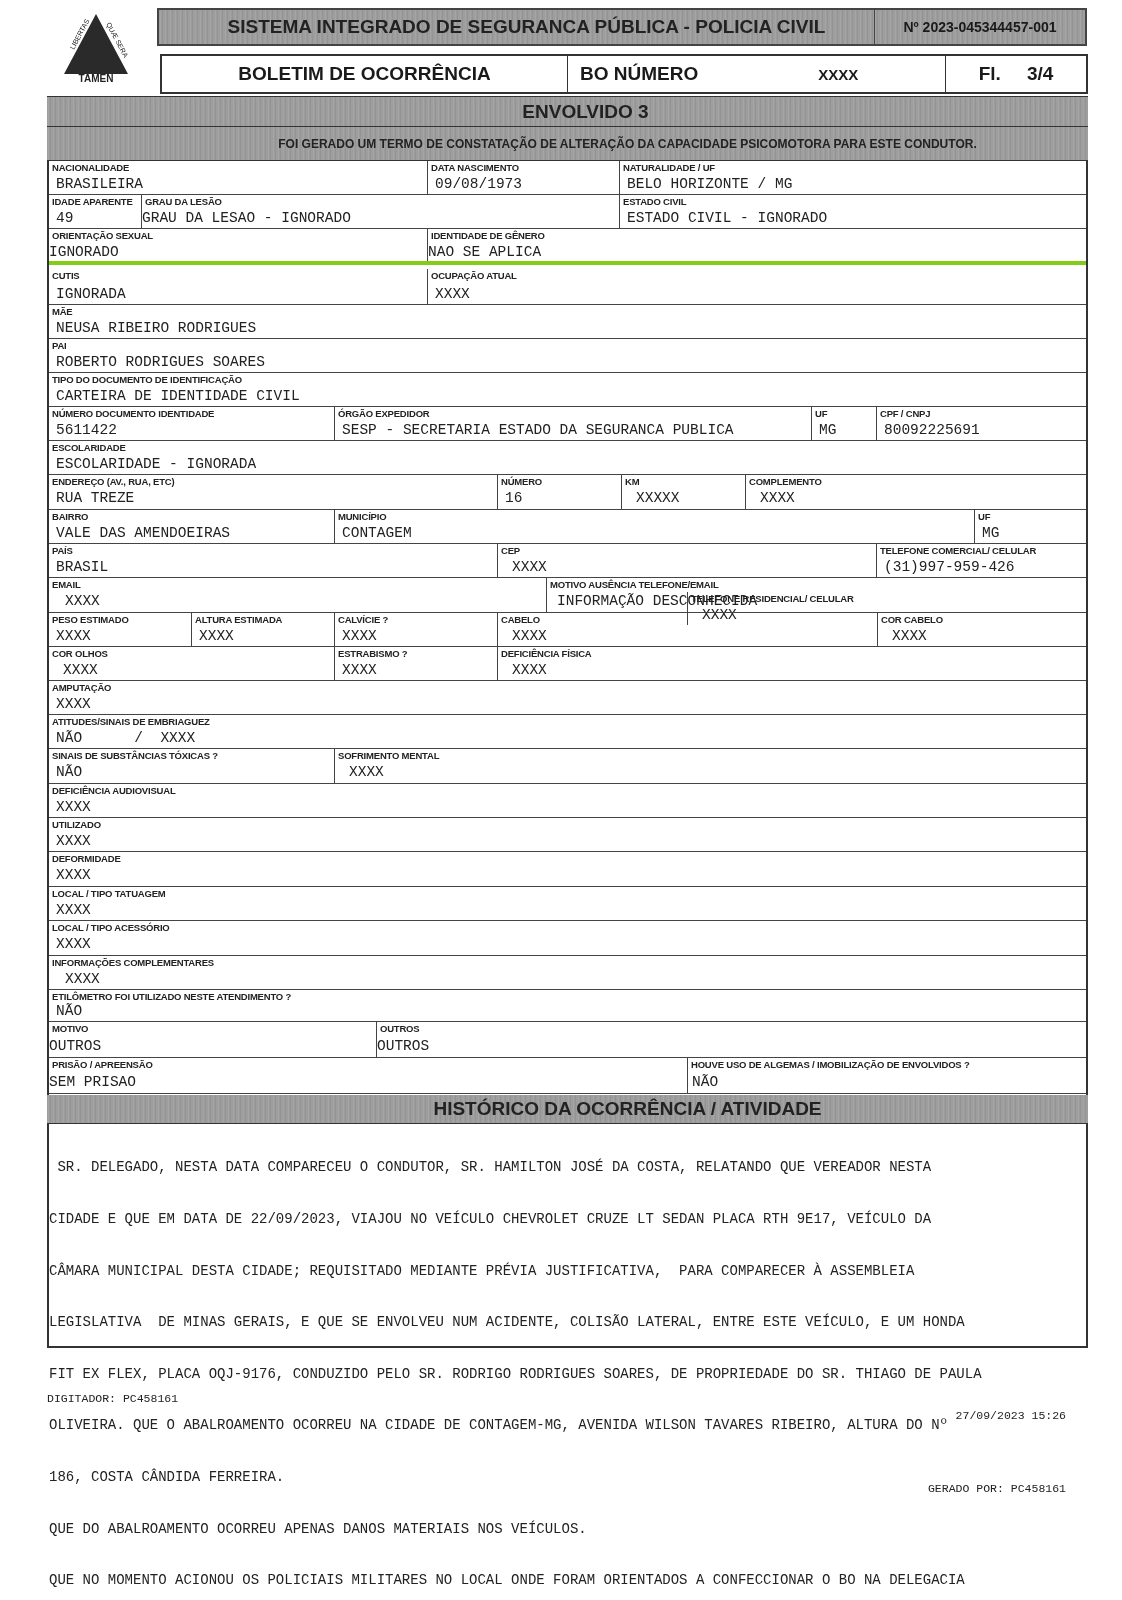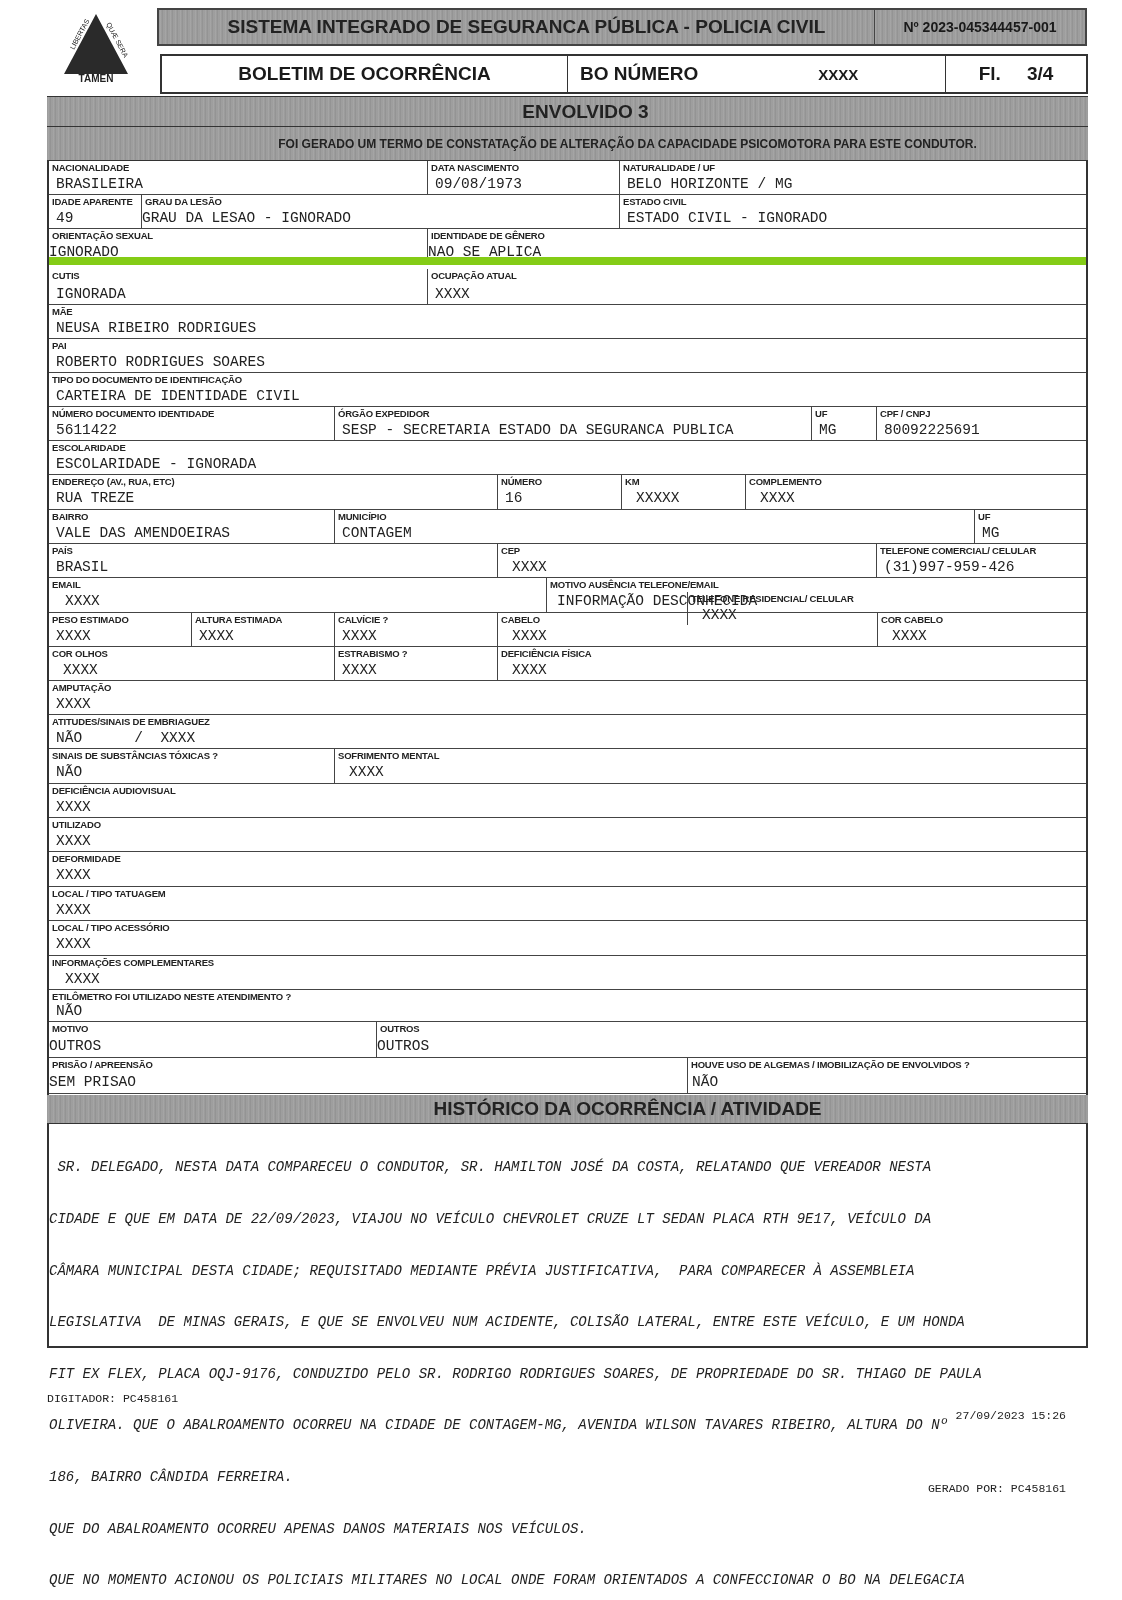--- a/index.html
+++ b/index.html
@@ -16,21 +16,21 @@
   .hdr2 .c2 .v { font-size:15px; }
   .hdr2 .c3 { flex:1; display:flex; align-items:center; justify-content:center; font-weight:bold; font-size:19px; gap:26px; }
   .frame { left:47px; top:96px; width:1041px; height:1252px; border:2px solid #333; }
   .band { left:47px; width:1041px; border-bottom:1px solid #333; display:flex; align-items:center; justify-content:center; font-weight:bold; color:#222;padding-left:36px; }
   .row { left:49px; width:1037px; border-bottom:1.5px solid #444; }
   .cell { position:absolute; top:0; height:100%; border-left:1.5px solid #444; box-sizing:border-box; }
   .cell.first { border-left:none; }
   .lbl { position:absolute; left:3px; top:1px; font-size:9.5px; font-weight:bold; color:#222; white-space:nowrap; letter-spacing:-0.2px; }
   .val { position:absolute; left:7px; top:15px; font-family:"Liberation Mono", monospace; font-size:14.5px; color:#222; white-space:nowrap; }
   .val.ff { left:0px; }
-  .hist { left:49px; top:1125px; width:1037px; height:220px; font-family:"Liberation Mono", monospace; font-size:14px; line-height:17.2px; color:#222; padding:0 12px 0 0; white-space:pre-wrap;font-style:italic; }
+  .hist { left:49px; top:1125px; width:1037px; height:220px; font-family:"Liberation Mono", monospace; font-size:14px; line-height:17.2px; color:#222; padding:0 12px 0 0; white-space:pre-wrap; }
   .hist p { margin:0; }
   .footer { font-family:"Liberation Mono", monospace; font-size:11.5px; color:#222; }
 </style>
 </head>
 <body>
 
 <div class="abs logo">
   <svg width="72" height="74" viewBox="0 0 72 74">
     <polygon points="36,4 68,64 4,64" fill="#2a2a2a"></polygon>
     <text x="36" y="72" text-anchor="middle" font-size="10" font-weight="bold" fill="#222" font-family="Liberation Sans, sans-serif">TAMEN</text>
@@ -84,21 +84,21 @@
   <div class="cell" style="left:92px;width:478px;border-left-width:1px;">
     <span class="lbl">GRAU DA LESÃO</span>
     <span class="val ff">GRAU DA LESAO - IGNORADO</span>
   </div>
   <div class="cell" style="left:570px;width:467px;">
     <span class="lbl">ESTADO CIVIL</span>
     <span class="val">ESTADO CIVIL - IGNORADO</span>
   </div>
 </div>
 
-<div class="abs row" style="top:229px;height:36px;border-bottom:8px solid #84cc16;">
+<div class="abs row" style="top:229px;height:36px;border-bottom:4px solid #84cc16;">
   <div class="cell first" style="left:0;width:378px;">
     <span class="lbl">ORIENTAÇÃO SEXUAL</span>
     <span class="val ff">IGNORADO</span>
   </div>
   <div class="cell" style="left:378px;width:659px;">
     <span class="lbl">IDENTIDADE DE GÊNERO</span>
     <span class="val ff">NAO SE APLICA</span>
   </div>
 </div>
 
@@ -360,21 +360,21 @@
 
 <div class="abs band grey" style="top:1095px;height:29px;font-size:19px;padding-left:120px;">HISTÓRICO DA OCORRÊNCIA / ATIVIDADE</div>
 
 <div class="abs hist">
   <p> SR. DELEGADO, NESTA DATA COMPARECEU O CONDUTOR, SR. HAMILTON JOSÉ DA COSTA, RELATANDO QUE VEREADOR NESTA</p>
   <p>CIDADE E QUE EM DATA DE 22/09/2023, VIAJOU NO VEÍCULO CHEVROLET CRUZE LT SEDAN PLACA RTH 9E17, VEÍCULO DA</p>
   <p>CÂMARA MUNICIPAL DESTA CIDADE; REQUISITADO MEDIANTE PRÉVIA JUSTIFICATIVA,  PARA COMPARECER À ASSEMBLEIA</p>
   <p>LEGISLATIVA  DE MINAS GERAIS, E QUE SE ENVOLVEU NUM ACIDENTE, COLISÃO LATERAL, ENTRE ESTE VEÍCULO, E UM HONDA</p>
   <p>FIT EX FLEX, PLACA OQJ-9176, CONDUZIDO PELO SR. RODRIGO RODRIGUES SOARES, DE PROPRIEDADE DO SR. THIAGO DE PAULA</p>
   <p>OLIVEIRA. QUE O ABALROAMENTO OCORREU NA CIDADE DE CONTAGEM-MG, AVENIDA WILSON TAVARES RIBEIRO, ALTURA DO Nº</p>
-  <p>186, BAIRRO CÂNDIDA FERREIRA.</p>
+  <p>186, COSTA CÂNDIDA FERREIRA.</p>
   <p>QUE DO ABALROAMENTO OCORREU APENAS DANOS MATERIAIS NOS VEÍCULOS.</p>
   <p>QUE NO MOMENTO ACIONOU OS POLICIAIS MILITARES NO LOCAL ONDE FORAM ORIENTADOS A CONFECCIONAR O BO NA DELEGACIA</p>
   
   
   
   
 </div>
 
 <div class="abs footer" style="left:47px;top:1392px;">DIGITADOR: PC458161</div>
 <div class="abs footer" style="right:56px;top:1466px;text-align:right;margin-top:16px;">GERADO POR: PC458161</div>

